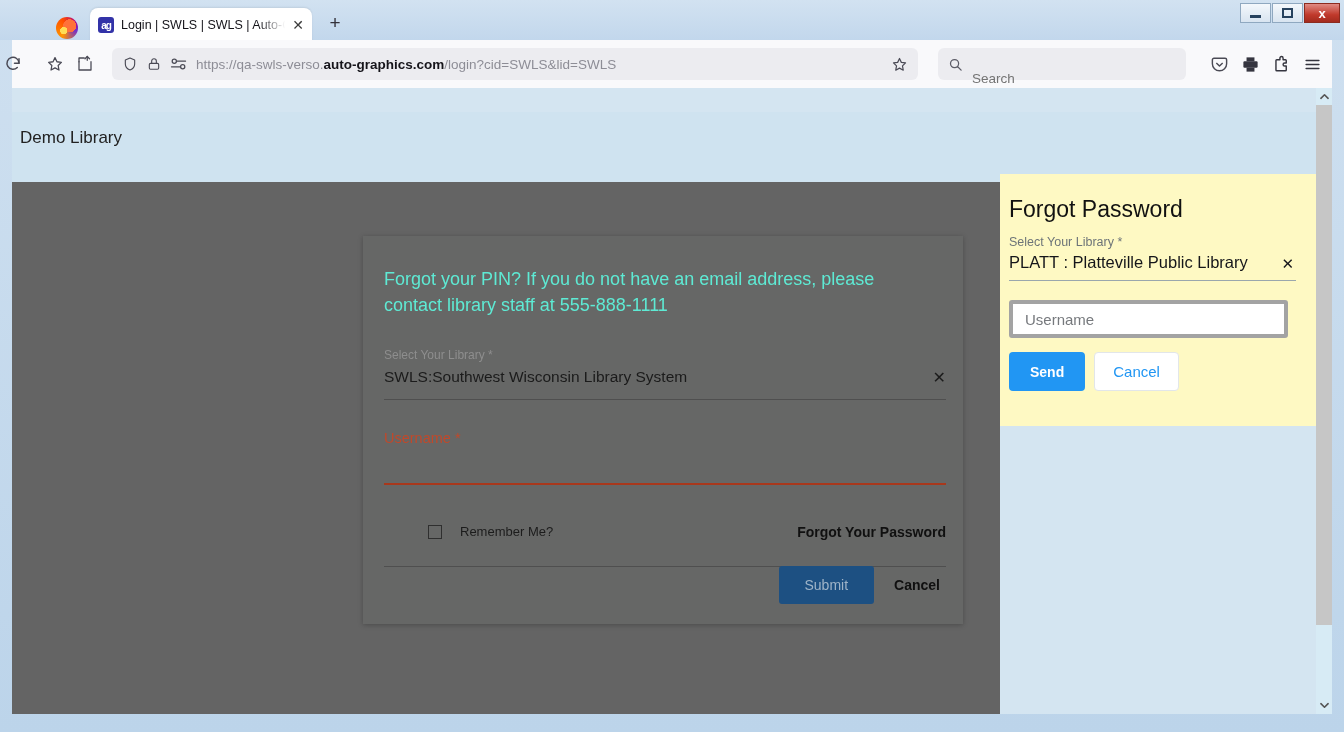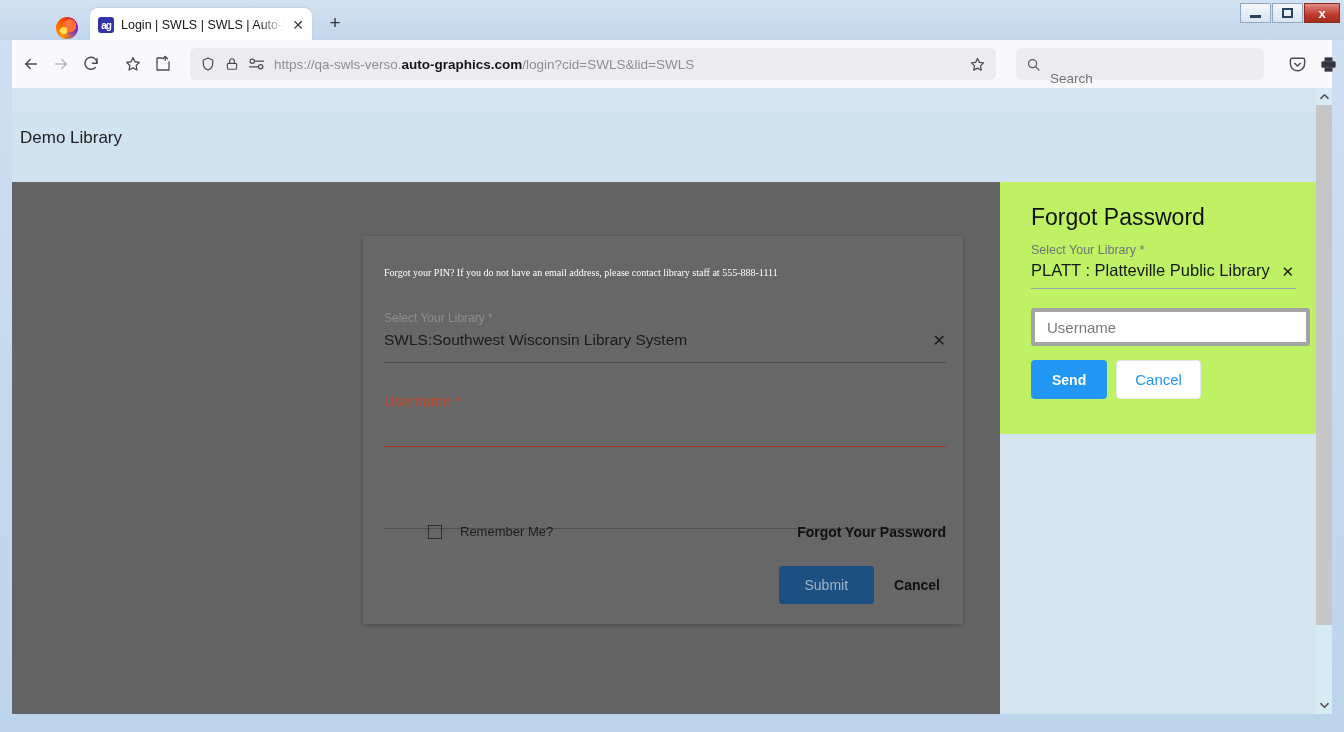--- a/index.html
+++ b/index.html
@@ -65,21 +65,21 @@
   .tab-close{ font-size:14px; color:#3b3b3b; cursor:pointer; line-height:1; }
   .newtab{
     margin-left:10px; margin-bottom:6px; width:26px; height:26px;
     display:flex; align-items:center; justify-content:center;
     font-size:19px; color:#33313a; cursor:pointer;
   }
 
   
   .navbar{
     position:absolute; top:40px; left:12px; width:1320px; height:48px;
-    background:#f9f9fb; display:flex; align-items:center; padding:0 10px; gap:12px;
+    background:#f9f9fb; display:flex; align-items:center; padding:0 10px; gap:12px;justify-content:flex-end;
   }
   .nbtn{ width:34px; height:34px; display:flex; align-items:center; justify-content:center; cursor:pointer; border-radius:4px; }
   .nbtn svg{ display:block; }
   .urlbar{
     flex:0 0 806px; height:32px; margin-left:6px; background:#ececf0; border-radius:6px;
     display:flex; align-items:center; padding:0 10px; gap:9px;
   }
   .url-text{ flex:1; font-size:13.5px; color:#8d8d96; white-space:nowrap; overflow:hidden; }
   .url-text b{ color:#15141a; font-weight:600; }
   .ffsearch{
@@ -126,21 +126,21 @@
   .navlink{ font-size:13.5px; color:#1b1b1b; margin-right:20px; cursor:pointer; white-space:nowrap; }
 
   
   .overlay{ position:absolute; top:94px; left:0; width:988px; height:532px; background:#646464; }
 
   .login-card{
     position:absolute; left:351px; top:148px; width:600px; height:388px;
     background:#666766; box-shadow:0 1px 5px rgba(0,0,0,.25);
     padding:30px 20px 0 21px;
   }
-  .pin-note{ font-size:10px; color:#ffffff; line-height:1.45; width:548px;font-family:Liberation Serif, serif; }
+  .pin-note{ font-size:18px; color:#5eead4; line-height:1.45; width:548px; }
   .fld{ position:relative; margin-top:30px; width:562px; }
   .fld-label{ font-size:12px; color:#8e8e8e; }
   .fld-label.err{ color:#c0492b; font-size:14.5px; }
   .fld-val{ font-size:15.5px; color:#1b1b1b; margin-top:6px; height:24px; }
   .fld-line{ height:1px; background:#4f4f4f; margin-top:7px; }
   .fld-line.err{ background:#a8381c; height:1.5px; }
   .fld-clear{ position:absolute; right:0; bottom:13px; font-size:16px; color:#1b1b1b; cursor:pointer; }
   .fld.pwd{ margin-top:24px; }
   .pwd-spacer{ height:50px; }
   .row-bottom{ position:absolute; left:21px; top:288px; width:562px; }
@@ -150,22 +150,22 @@
   .forgot-link{ position:absolute; right:0; top:0; font-size:14px; font-weight:bold; color:#101010; cursor:pointer; }
   .btn-row{ position:absolute; right:0; top:42px; display:flex; align-items:center; gap:14px; }
   .btn-submit{
     background:#1d5082; color:#9fb4c8; border:none; border-radius:3px;
     padding:11px 26px; font-size:14px; font-family:inherit; cursor:pointer;
   }
   .btn-cancel{ background:none; border:none; font-size:14px; font-weight:bold; color:#101010; cursor:pointer; font-family:inherit; }
 
   
   .fp-panel{
-    position:absolute; left:988px; top:94px; width:316px; height:252px;
-    background:#bef264; padding:22px 20px 0 31px;
+    position:absolute; left:988px; top:86px; width:316px; height:252px;
+    background:#fef9c3; padding:22px 20px 0 9px;
   }
   .fp-title{ font-size:23px; color:#111; }
   .fp-lbl{ font-size:12.5px; color:#6d7478; margin-top:12px; }
   .fp-sel{ position:relative; margin-top:4px; }
   .fp-sel-val{ font-size:16.5px; color:#15161a; }
   .fp-sel-x{ position:absolute; right:2px; top:2px; font-size:15px; color:#15161a; cursor:pointer; }
   .fp-sel-line{ height:1px; background:#9aa7ad; margin-top:8px; }
   .fp-input{
     margin-top:19px; width:279px; height:38px; background:#fff;
     border:4px solid #a3a3a3; border-radius:3px; padding:0 12px;

